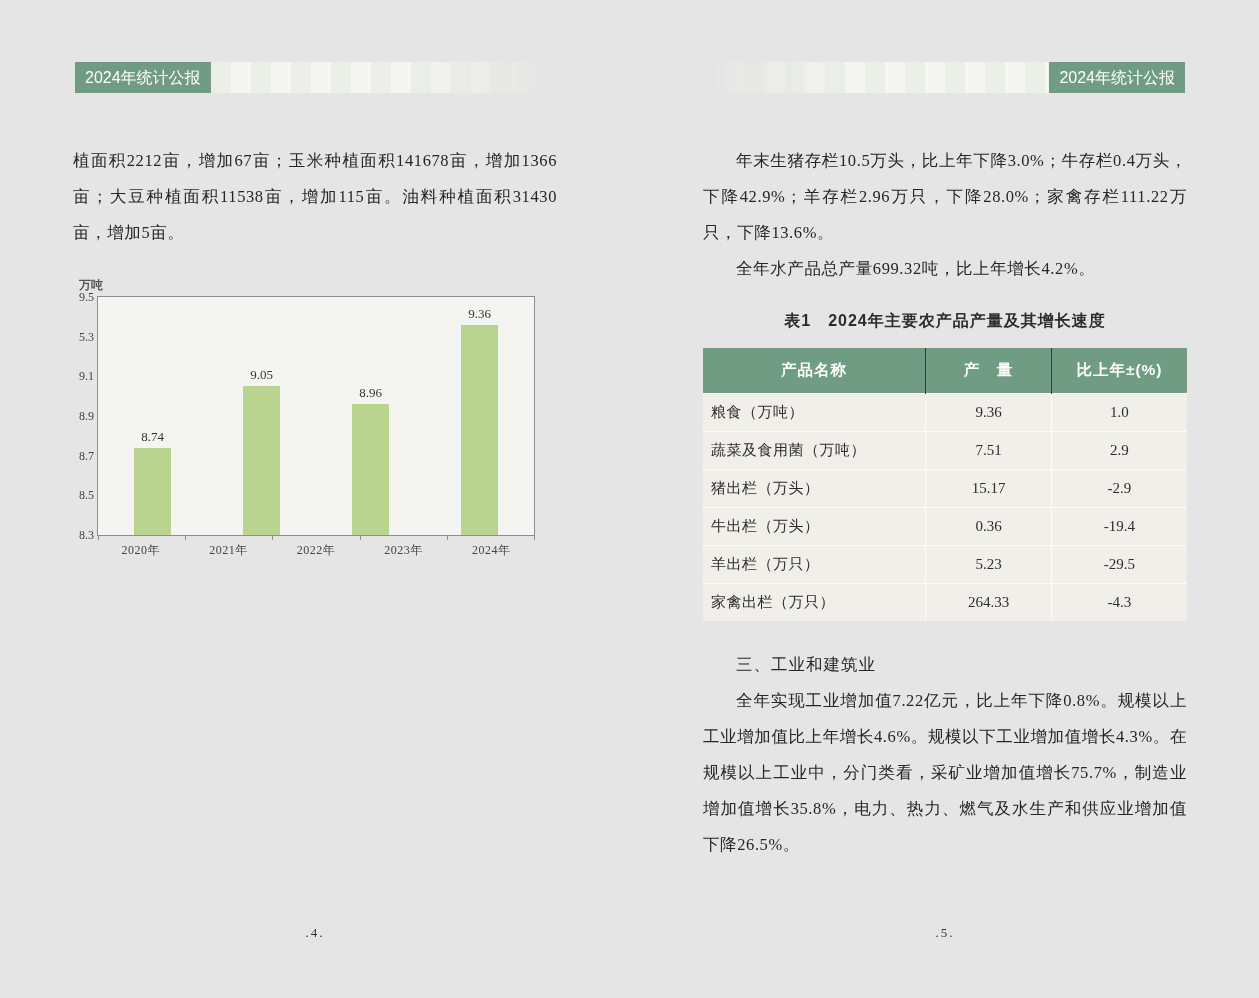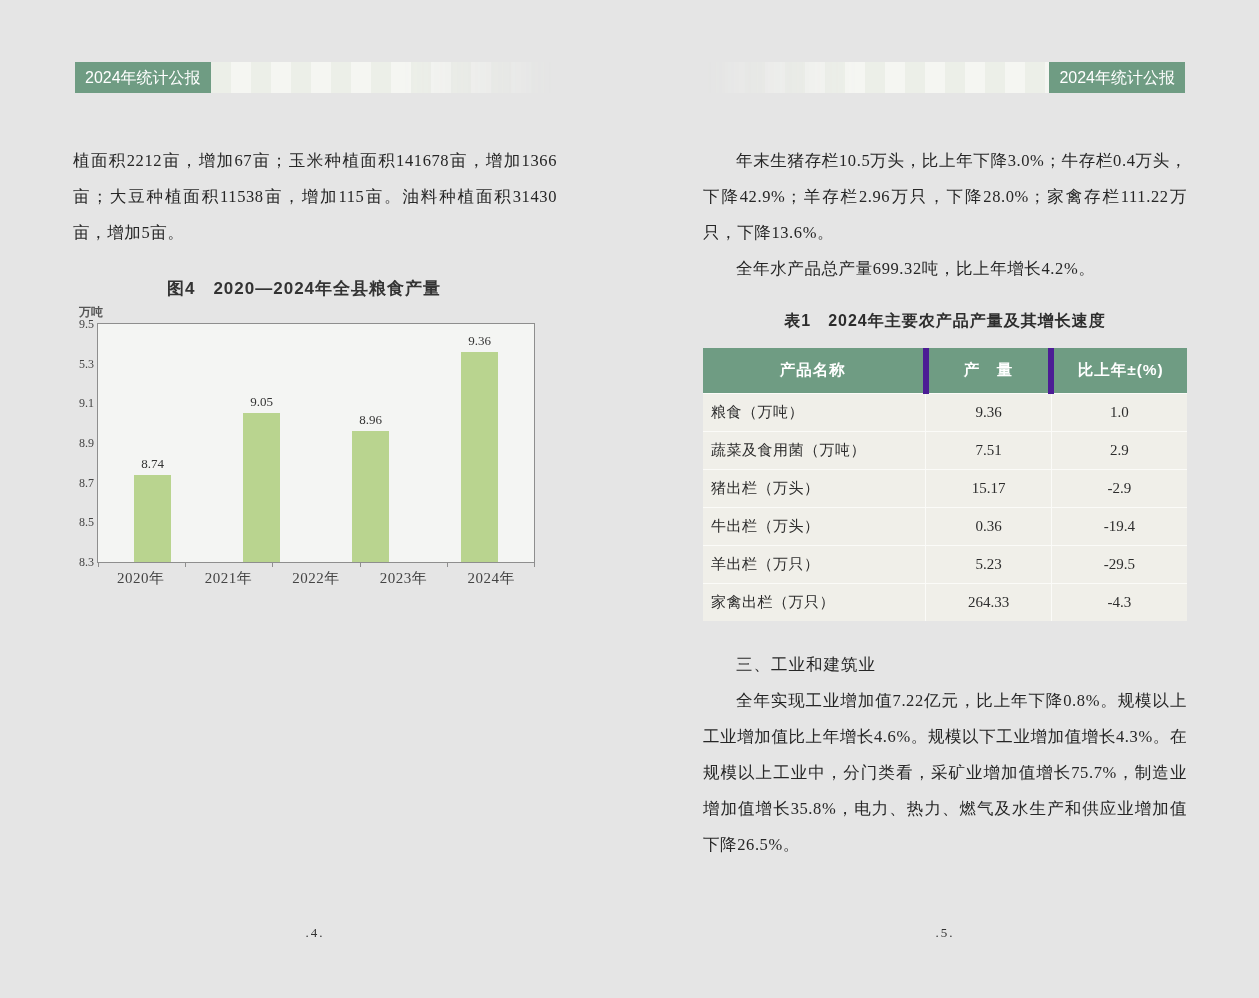--- a/index.html
+++ b/index.html
@@ -51,33 +51,33 @@
   .y-axis { position:absolute; left:-26px; top:0; bottom:0; width:24px; }
   .ytick { position:absolute; right:2px; transform:translateY(50%);
     font-size:12px; color:#444; }
   .plot { position:absolute; inset:0; display:flex; align-items:flex-end; }
   .bar-slot { flex:1; height:100%; display:flex; flex-direction:column;
     justify-content:flex-end; align-items:center; }
   .bar-value { font-size:13px; color:#333; margin-bottom:3px; }
   .bar { width:37px; }
   .axis-tick { position:absolute; bottom:-5px; width:1px; height:5px; background:#8e8e8e; }
   .x-axis { margin-left:24px; display:flex; margin-top:6px; }
-  .xtick { flex:1; text-align:center; font-size:15px; color:#444; letter-spacing:0.5px; }
+  .xtick { flex:1; text-align:center; font-size:12px; color:#444; letter-spacing:0.5px; }
 
   
   .table-title { text-align:center;
     font-family:"Liberation Sans","DejaVu Sans",sans-serif;
     font-size:16px; font-weight:600; color:#2d2d2d; letter-spacing:1px;
     margin-top:24px; margin-bottom:16px; }
   table.stat-table { width:484px; border-collapse:collapse; table-layout:fixed; }
   table.stat-table th {
     background:#6f9c83; color:#ffffff;
     font-family:"Liberation Sans","DejaVu Sans",sans-serif;
     font-size:15.5px; font-weight:700; letter-spacing:1px;
-    height:45px; border-left:6px solid #4c1d95;
+    height:45px; border-left:1px solid #4c1d95;
   }
   table.stat-table th:first-child { border-left:none; }
   table.stat-table td {
     background:#f0efe9; height:38px; font-size:15px; color:#2d2d2d;
     border-top:1px solid #fbfbf8; border-left:1px solid #fbfbf8;
   }
   table.stat-table td:first-child { border-left:none; padding-left:8px;
     font-family:"Liberation Sans","DejaVu Sans",sans-serif; font-size:15px; letter-spacing:0.5px; }
   table.stat-table td.num { text-align:center; font-family:"Liberation Serif","DejaVu Serif",serif; }
   col.c-name   { width:46%; }
@@ -102,21 +102,20 @@
 
   <div class="header-band right-page">
     <div class="stripes fade-left"></div>
     <div class="badge">2024年统计公报</div>
   </div>
 
   <div class="page-body left-page">
     <p class="para">植面积2212亩，增加67亩；玉米种植面积141678亩，增加1366亩；大豆种植面积11538亩，增加115亩。油料种植面积31430亩，增加5亩。</p>
 
     <div class="chart-block">
-      <div class="chart-title">图4　2020—2024年全县粮食产量</div>
       <div class="chart-unit">万吨</div>
       <div class="chart-frame" style="background: rgb(244, 245, 243);">
         <div class="y-axis" id="yAxis">
             <div class="ytick" style="bottom: 100%;">9.5</div>
             <div class="ytick" style="bottom: 83.3333%;">5.3</div>
             <div class="ytick" style="bottom: 66.6667%;">9.1</div>
             <div class="ytick" style="bottom: 50%;">8.9</div>
             <div class="ytick" style="bottom: 33.3333%;">8.7</div>
             <div class="ytick" style="bottom: 16.6667%;">8.5</div>
             <div class="ytick" style="bottom: 0%;">8.3</div>

